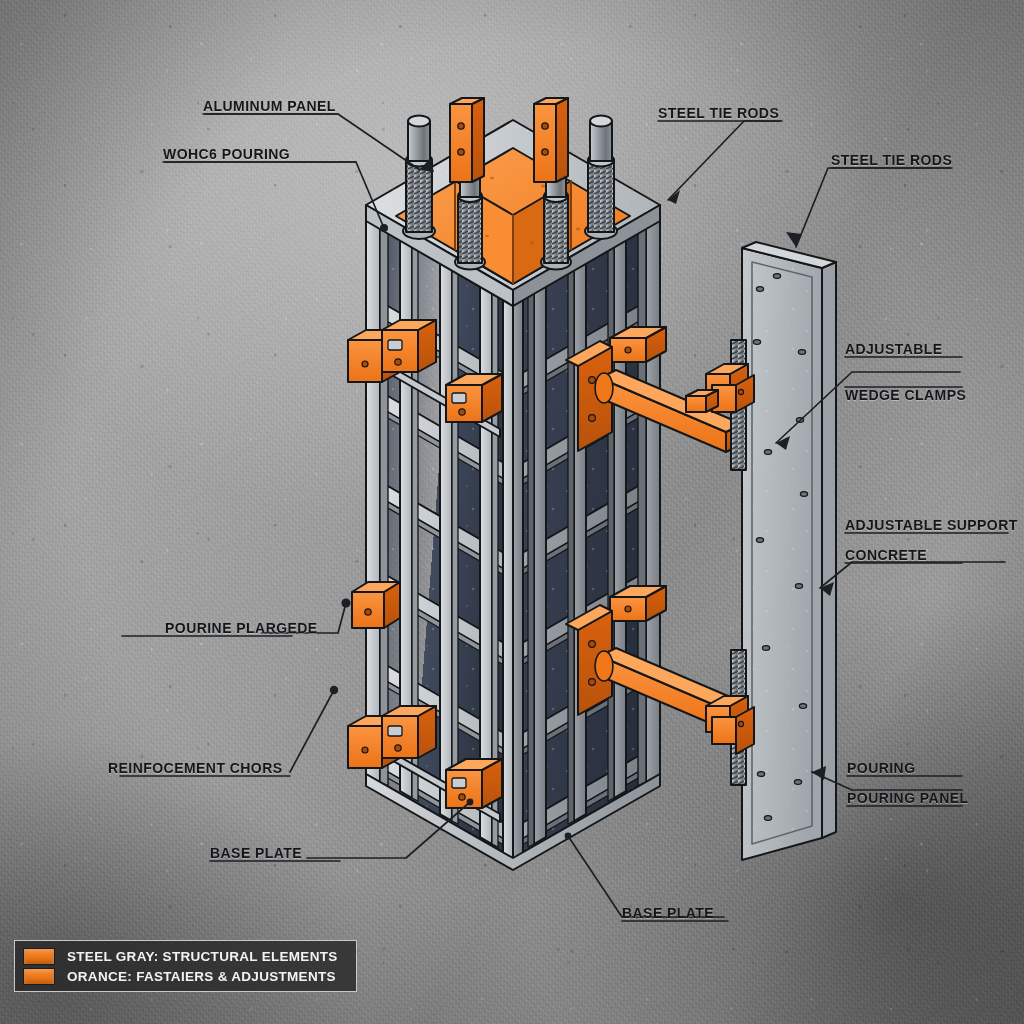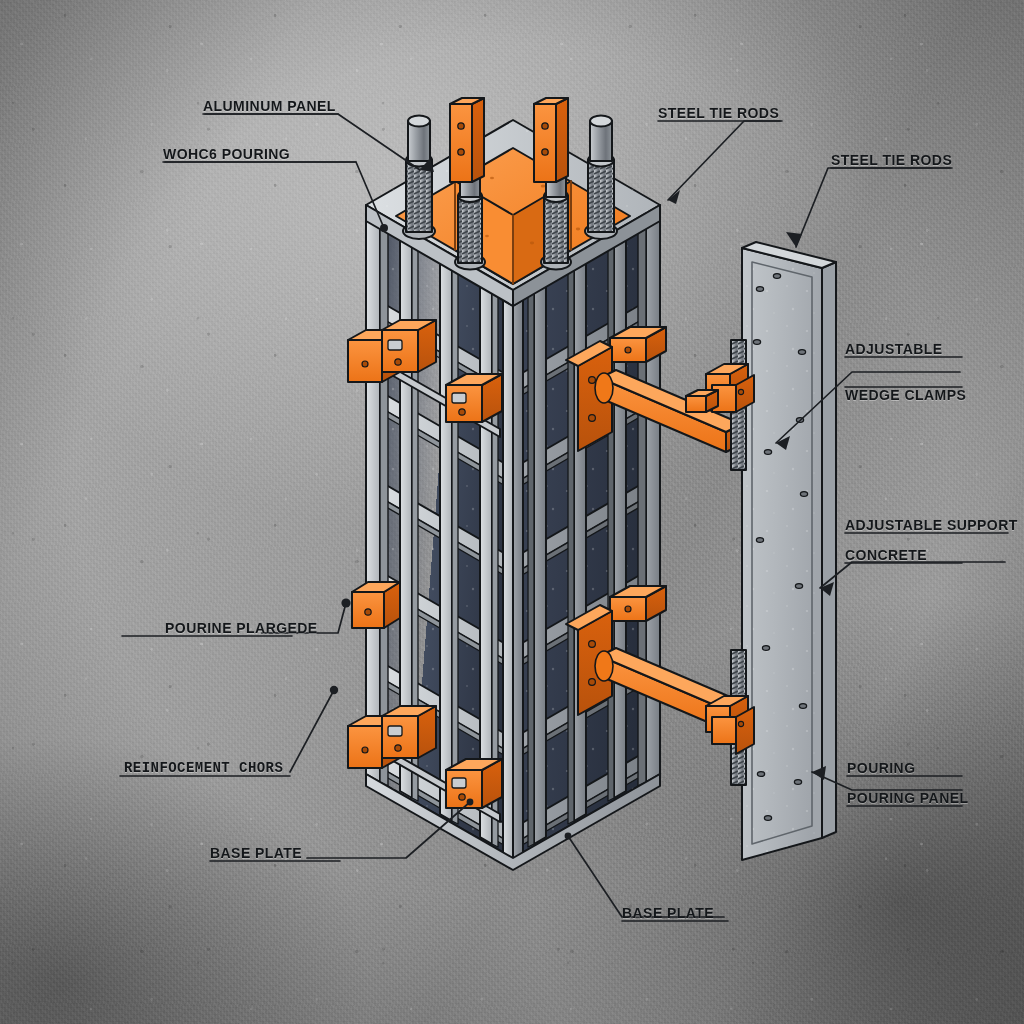--- a/index.html
+++ b/index.html
@@ -489,18 +489,28 @@
   <div class="lbl" style="left:845px;top:341px;">ADJUSTABLE</div>
   <div class="lbl" style="left:845px;top:387px;">WEDGE CLAMPS</div>
 
   <div class="lbl" style="left:845px;top:517px;">ADJUSTABLE SUPPORT</div>
   <div class="lbl" style="left:845px;top:547px;">CONCRETE</div>
 
   <div class="lbl" style="left:847px;top:760px;">POURING</div>
   <div class="lbl" style="left:847px;top:790px;">POURING PANEL</div>
 
   <div class="lbl" style="left:122px;top:620px;margin-left:43px;">POURINE PLARGEDE</div>
-  <div class="lbl" style="left:124px;top:760px;font-family:Liberation Mono, monospace;">REINFOCEMENT CHORS</div>
+  <div class="lbl" style="left:108px;top:760px;">REINFOCEMENT CHORS</div>
   <div class="lbl" style="left:210px;top:845px;">BASE PLATE</div>
   <div class="lbl" style="left:622px;top:905px;">BASE PLATE</div>
 
+  <div id="legend">
+    <div class="lrow">
+      <span class="sw" style="background: rgb(240, 120, 24);"></span>
+      <span class="ltxt">STEEL GRAY: STRUCTURAL ELEMENTS</span>
+    </div>
+    <div class="lrow">
+      <span class="sw" style="background: rgb(240, 120, 24);"></span>
+      <span class="ltxt">ORANCE: FASTAIERS &amp; ADJUSTMENTS</span>
+    </div>
+  </div>
 
 </div>
 
 </body></html>

